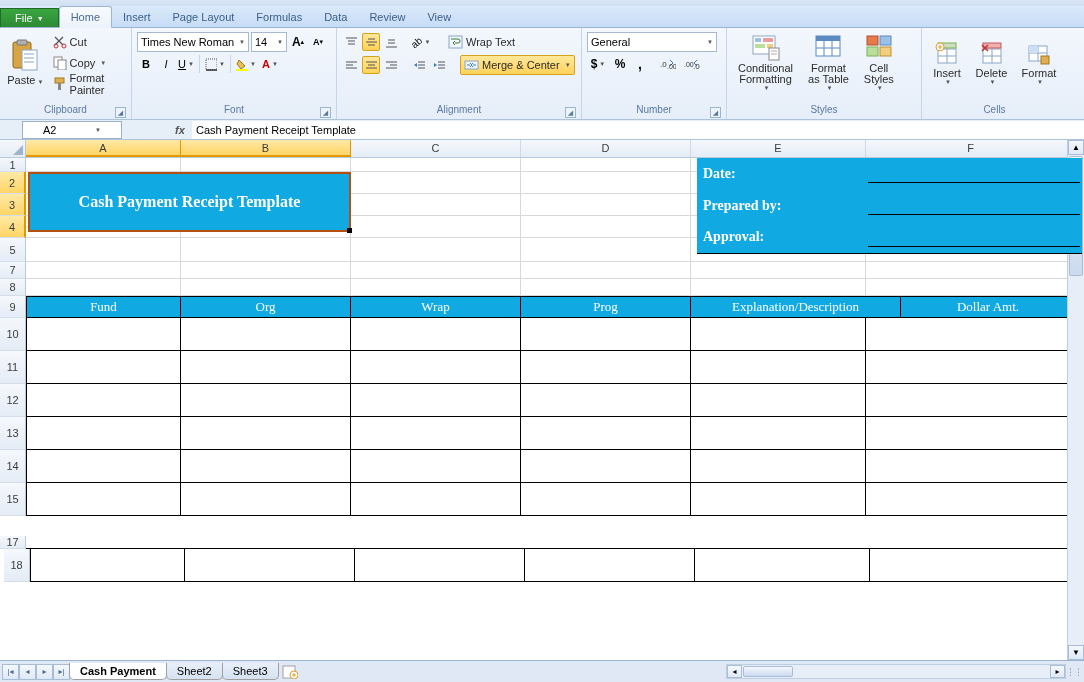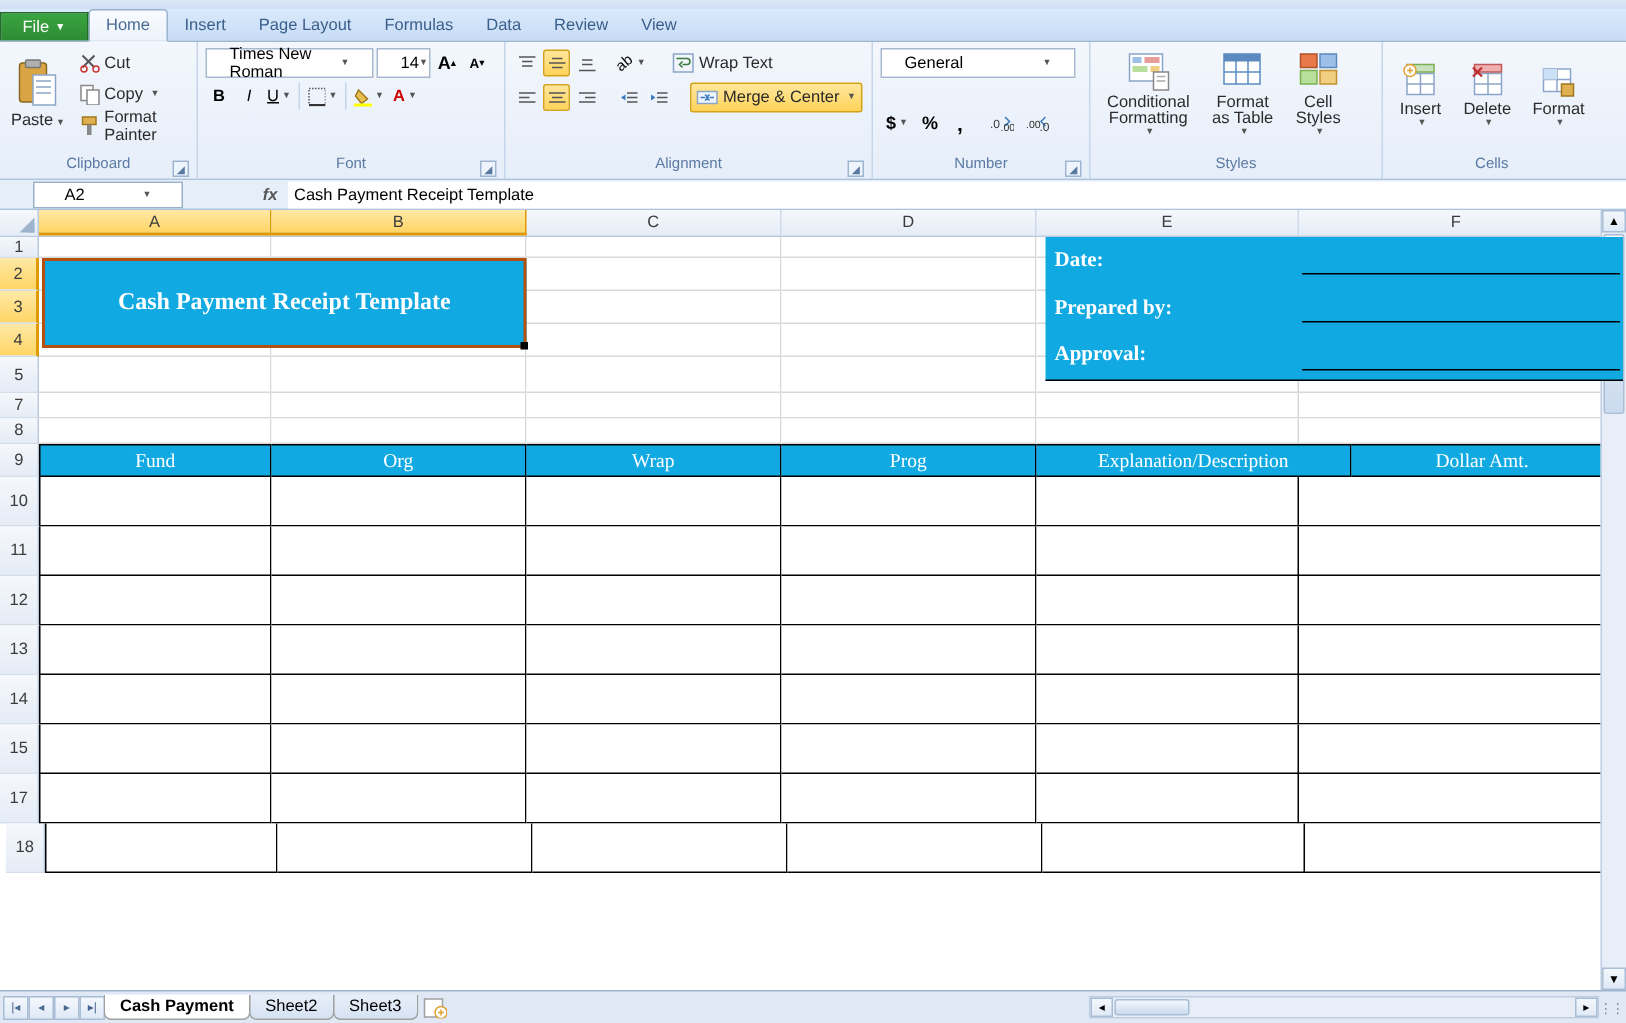--- a/index.html
+++ b/index.html
@@ -25,21 +25,21 @@
 .vstack { display:flex; flex-direction:column; gap:1px; }
 .hstack { display:flex; align-items:center; gap:2px; }
 .btn { display:flex; align-items:center; gap:3px; padding:1px 3px; border:1px solid transparent; border-radius:2px; cursor:pointer; font-size:11px; color:#2b2b2b; height:20px; }
 .bigbtn { display:flex; flex-direction:column; align-items:center; justify-content:center; padding:2px 5px; cursor:pointer; border:1px solid transparent; border-radius:3px; height:66px; min-width:40px; font-size:11px; color:#2b2b2b; }
 .bigbtn .lbl { margin-top:2px; line-height:11px; text-align:center; }
 .drop { font-size:6px; margin-left:2px; color:#555; }
 
 .ico { display:inline-flex; align-items:center; justify-content:center; }
 svg { display:block; }
 
-.combo { height:20px; background:#fff; border:1px solid #a6b9d0; display:flex; align-items:center; padding:0 15px; font-size:11px; }
+.combo { height:20px; background:#fff; border:1px solid #a6b9d0; display:flex; align-items:center; padding:0 3px; font-size:11px; }
 .combo .drop { margin-left:auto; }
 .sep { width:1px; height:50px; background:#c5d6ea; margin:6px 2px; }
 
 .iconsq { width:18px; height:18px; border:1px solid transparent; display:flex; align-items:center; justify-content:center; cursor:pointer; border-radius:2px; }
 .iconsq.smallw { width:22px; }
 .iconsq.active { background:linear-gradient(#ffe79b,#ffd35a); border:1px solid #d6a218; }
 
 
 .namebar { height:20px; background:#e6eef8; border-bottom:1px solid #aec4dd; display:flex; align-items:center; }
 .namebox { width:100px; height:18px; background:#fff; border:1px solid #9ab1ce; margin-left:22px; display:flex; align-items:center; padding:0 20px; font-size:11px; }
@@ -315,21 +315,21 @@
             </span>
             <span>Merge &amp; Center</span>
             <span class="drop">▼</span>
           </div>
       </div>
     </div>
     <div class="group-label"><span>Alignment</span><span class="dlg">◢</span></div>
   </div>
 
   <div class="group" style="width:145px">
-    <div class="group-body vstack" style="gap:21px; margin-top:2px">
+    <div class="group-body vstack" style="gap:3px; margin-top:2px">
       <div class="combo" style="width:130px">
           <span>General</span>
           <span class="drop">▼</span>
         </div>
       <div class="hstack">
         <div class="iconsq smallw">
             <b style="font-size:12px">$</b>
             <span class="drop">▼</span>
           </div>
         <div class="iconsq">
@@ -623,21 +623,21 @@
         </div>
         <div class="row" style="height: 33px;">
           <div class="rowhead">15</div>
           <div class="cell wA data-cell" style="border-left:1px solid #000"></div>
           <div class="cell wB data-cell"></div>
           <div class="cell wC data-cell"></div>
           <div class="cell wD data-cell"></div>
           <div class="cell wE data-cell"></div>
           <div class="cell wF data-cell"></div>
         </div>
-        <div class="row" style="height: 33px;">
+        <div class="row" style="height: 33px; align-items: flex-end;">
           <div class="rowhead">17</div>
           <div class="cell wA data-cell" style="border-left:1px solid #000"></div>
           <div class="cell wB data-cell"></div>
           <div class="cell wC data-cell"></div>
           <div class="cell wD data-cell"></div>
           <div class="cell wE data-cell"></div>
           <div class="cell wF data-cell"></div>
         </div>
         <div class="row" style="height: 33px; justify-content: center;">
           <div class="rowhead">18</div>

